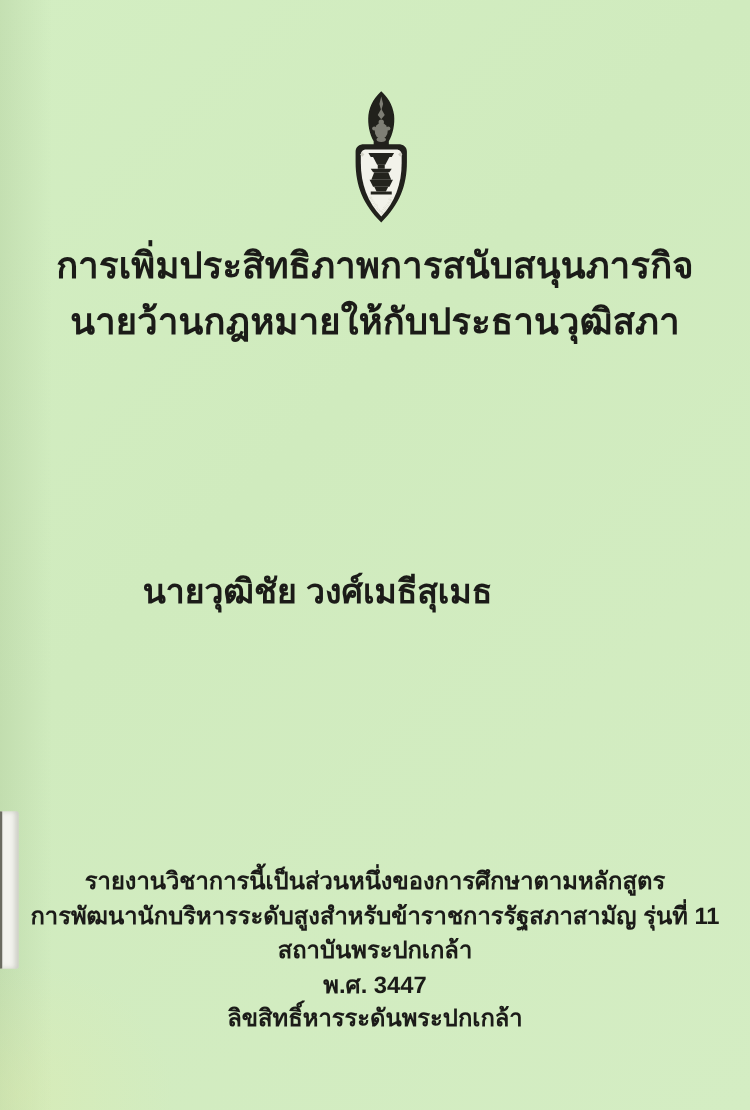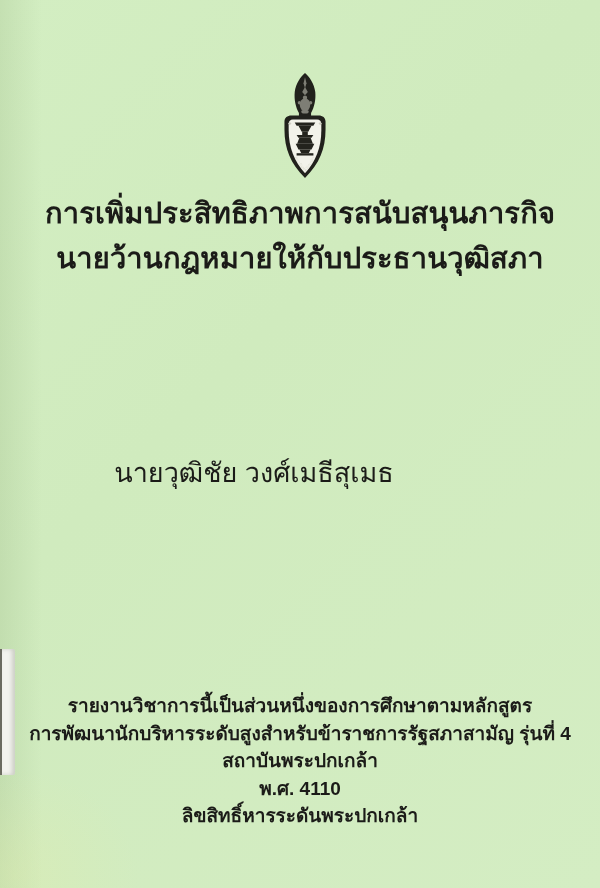--- a/index.html
+++ b/index.html
@@ -66,21 +66,21 @@
     letter-spacing: 0.2px;
     white-space: nowrap;
   }
   .author-line {
     position: absolute;
     left: 0;
     top: 451px;
     width: 508px;
     text-align: center;
     font-size: 27px;
-    font-weight: 400;
+    font-weight: 700;
     white-space: nowrap;
   }
   .footer-block {
     position: absolute;
     left: 0;
     top: 692px;
     width: 600px;
     text-align: center;
     font-size: 19px;
     font-weight: 600;
@@ -159,21 +159,21 @@
 
   <div class="title-block">
     <div>การเพิ่มประสิทธิภาพการสนับสนุนภารกิจ</div>
     <div>นายว้านกฎหมายให้กับประธานวุฒิสภา</div>
   </div>
 
   <div class="author-line">นายวุฒิชัย วงศ์เมธีสุเมธ</div>
 
   <div class="footer-block">
     <div>รายงานวิชาการนี้เป็นส่วนหนึ่งของการศึกษาตามหลักสูตร</div>
-    <div>การพัฒนานักบริหารระดับสูงสำหรับข้าราชการรัฐสภาสามัญ รุ่นที่ 4</div>
+    <div>การพัฒนานักบริหารระดับสูงสำหรับข้าราชการรัฐสภาสามัญ รุ่นที่ 11</div>
     <div>สถาบันพระปกเกล้า</div>
-    <div>พ.ศ. 4110</div>
+    <div>พ.ศ. 3447</div>
     <div>ลิขสิทธิ์หารระดันพระปกเกล้า</div>
   </div>
 
   <div class="spine-sticker"></div>
 
 </div>
 
 </body></html>

